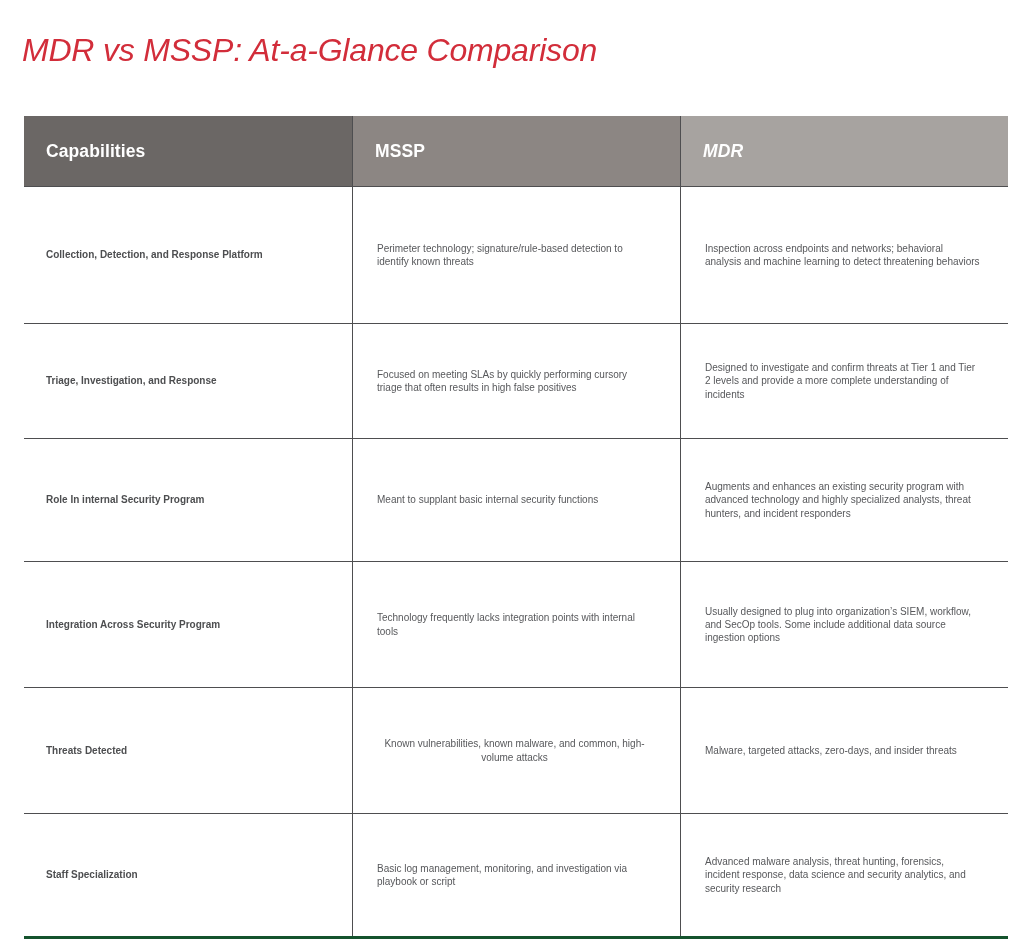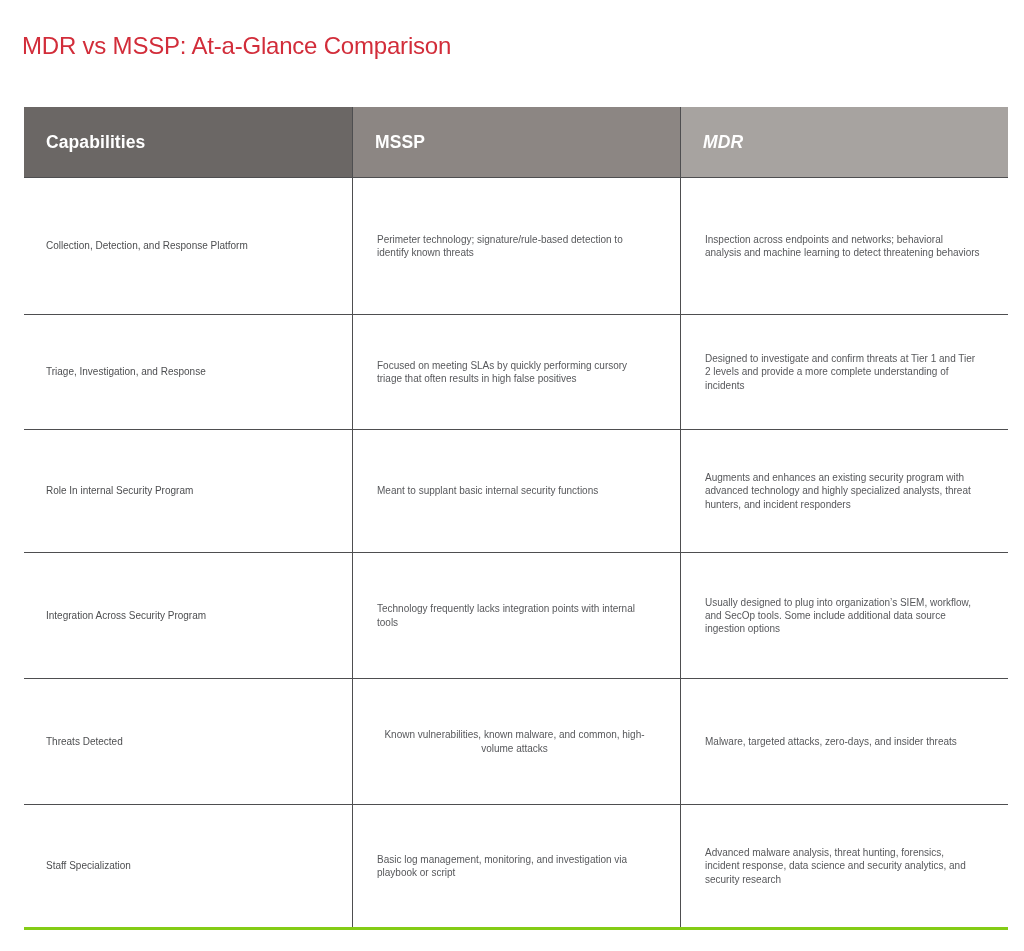--- a/index.html
+++ b/index.html
@@ -6,28 +6,29 @@
   html, body { margin: 0; padding: 0; background: #ffffff; }
   .page {
     width: 1024px;
     height: 951px;
     background: #ffffff;
     font-family: "Liberation Sans", sans-serif;
     overflow: hidden;
   }
   .page-title {
     margin: 32px 0 0 22px;
-    font-size: 24px;
+    font-size: 32px;
     font-weight: 500;
     letter-spacing: -0.2px;
+    font-style: italic;
   }
   .cmp-table {
     width: 984px;
     margin: 47px 0 1px 24px;
-    border-bottom: 3px solid #84cc16;
+    border-bottom: 3px solid #14532d;
   }
   .thead, .trow {
     display: grid;
     grid-template-columns: 1fr 1fr 1fr;
   }
   .thead { height: 70px; }
   .th {
     display: flex;
     align-items: center;
     padding-left: 22px;
@@ -40,21 +41,21 @@
   .trow { border-top: 1px solid #4e4e50; }
   .td {
     display: flex;
     align-items: center;
     font-size: 10px;
     line-height: 1.32;
     color: #57585b;
     padding: 16px 28px 16px 24px;
   }
   .td.cap {
-    font-weight: normal;
+    font-weight: bold;
     color: #4d4e50;
     padding: 16px 20px 16px 22px;
   }
   .td:nth-child(2), .td:nth-child(3) { border-left: 1px solid #4e4e50; }
   
   .cmp-table > :nth-child(2) { min-height: 137px; }
   .cmp-table > :nth-child(3) { min-height: 115px; }
   .cmp-table > :nth-child(4) { min-height: 123px; }
   .cmp-table > :nth-child(5) { min-height: 126px; }
   .cmp-table > :nth-child(6) { min-height: 126px; text-align: center; }

